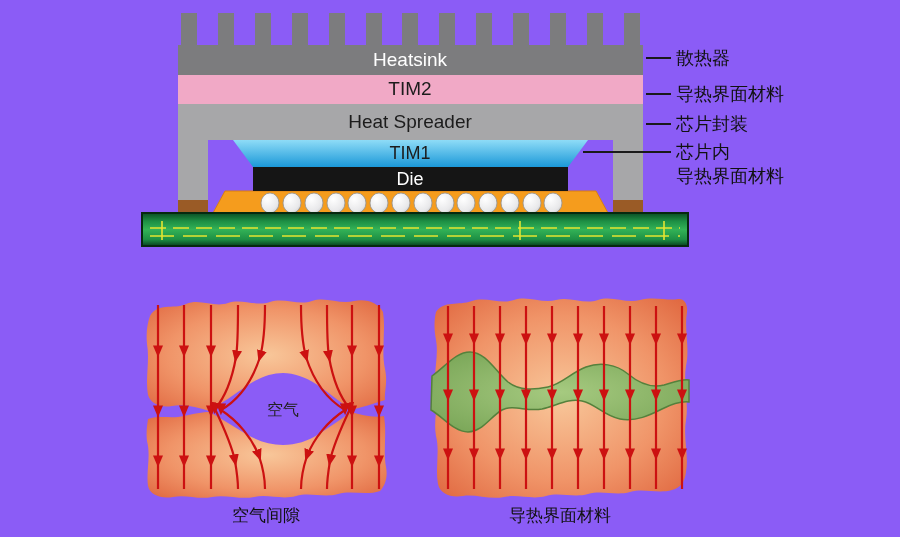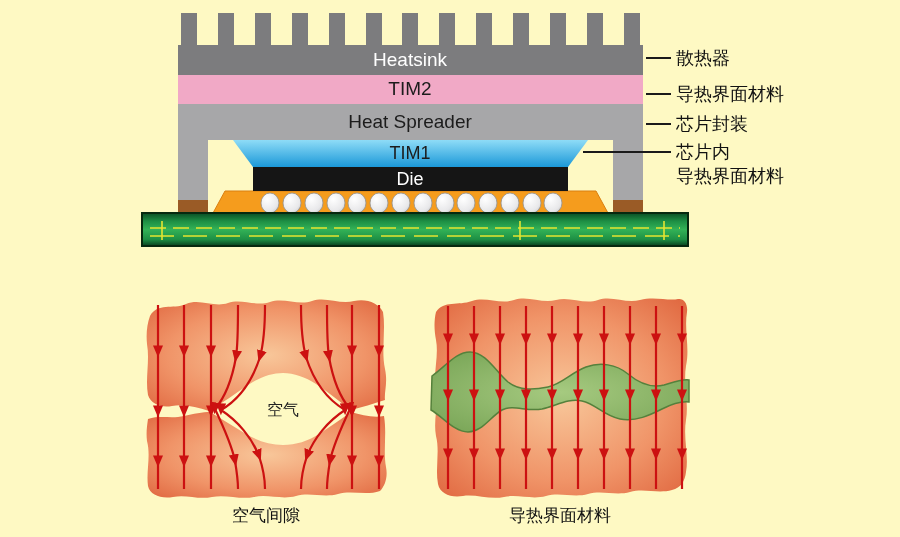--- a/index.html
+++ b/index.html
@@ -1,17 +1,17 @@
 <!DOCTYPE html>
 <html><head>
 <meta charset="utf-8">
 <style>
   html,body { margin:0; padding:0; background:#ffffff; }
   .canvas {
-    position:relative; width:900px; height:537px; background:#fef9c3;
+    position:relative; width:900px; height:537px; background:#8b5cf6;
     font-family:"Liberation Sans","DejaVu Sans",sans-serif;
   }
   svg text { font-family:"Liberation Sans","DejaVu Sans",sans-serif; }
   .layer-label  { font-size:19px; fill:#1c1c1c; text-anchor:middle; }
   .layer-label--light { fill:#ffffff; }
   .cjk-label    { font-size:18px; fill:#111111; }
   .caption      { font-size:17px; fill:#111111; text-anchor:middle; }
   .air-label    { font-size:16px; fill:#222222; text-anchor:middle; }
   .leader       { stroke:#1a1a1a; stroke-width:2; }
   .flow         { fill:none; stroke:#cc1111; stroke-width:2.2; }

